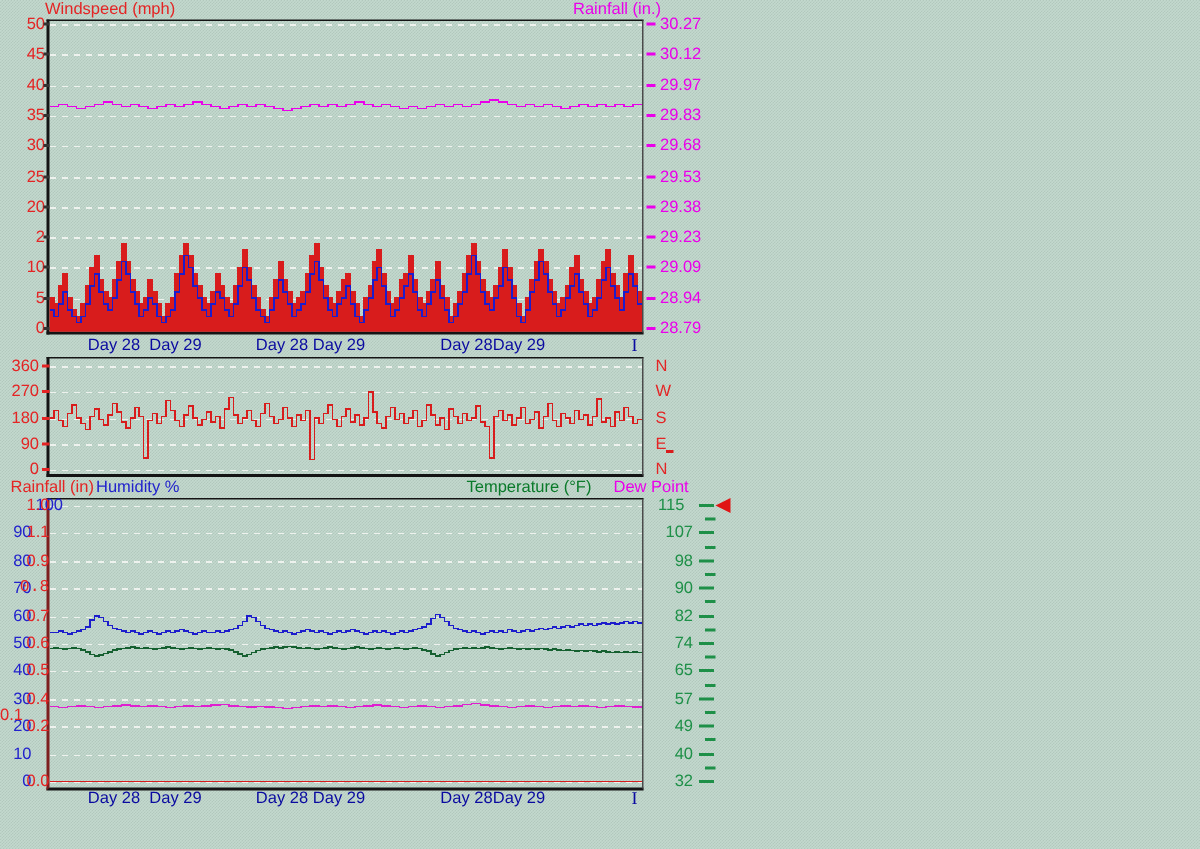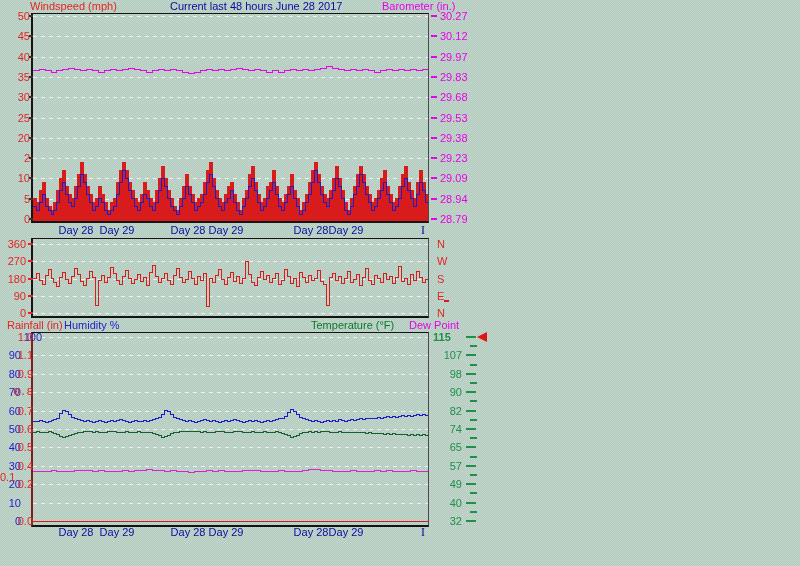--- a/index.html
+++ b/index.html
@@ -24,22 +24,21 @@
   .c-blue{color:#2222cc;}
   .c-dkgreen{color:#0a7a2a;}
   .serif{font-family:"Liberation Serif",serif;font-size:12px;}
   .arrow-left{position:absolute;width:0;height:0;border-top:5px solid transparent;border-bottom:5px solid transparent;border-right:10px solid #e01414;}
 </style>
 </head>
 <body>
 
 <div id="screen">
   <div class="lbl c-red" style="left:30px;top:0;">Windspeed (mph)</div>
-  <div class="lbl c-navy" style="left:170px;top:0;">Current last 48 hours June 28 2017</div>
-  <div class="lbl c-magenta" style="left:382px;top:0;">Barometer (in.)</div>
+  <div class="lbl c-magenta" style="left:382px;top:0;">Rainfall (in.)</div>
 
   <div class="lbl c-red" style="left:7px;top:319px;">Rainfall (in)</div>
   <div class="lbl c-blue" style="left:64px;top:319px;">Humidity %</div>
   <div class="lbl c-dkgreen" style="left:311px;top:319px;">Temperature (°F)</div>
   <div class="lbl c-magenta" style="left:409px;top:319px;">Dew Point</div>
 <div class="plot" style="left: 31px; top: 13px; width: 395px; height: 207px;"><svg width="395" height="207" viewBox="0 0 395 207">
         <line x1="0" y1="2.5" x2="395" y2="2.5" stroke="#eef2ee" stroke-width="1" stroke-dasharray="4 4" shape-rendering="crispEdges"></line>
         <line x1="0" y1="22.5" x2="395" y2="22.5" stroke="#eef2ee" stroke-width="1" stroke-dasharray="4 4" shape-rendering="crispEdges"></line>
         <line x1="0" y1="43.5" x2="395" y2="43.5" stroke="#eef2ee" stroke-width="1" stroke-dasharray="4 4" shape-rendering="crispEdges"></line>
         <line x1="0" y1="63.5" x2="395" y2="63.5" stroke="#eef2ee" stroke-width="1" stroke-dasharray="4 4" shape-rendering="crispEdges"></line>
@@ -141,21 +140,21 @@
         <line x1="0" y1="151.5" x2="395" y2="151.5" stroke="#eef2ee" stroke-width="1" stroke-dasharray="4 4" shape-rendering="crispEdges"></line>
         <line x1="0" y1="170.5" x2="395" y2="170.5" stroke="#eef2ee" stroke-width="1" stroke-dasharray="4 4" shape-rendering="crispEdges"></line>
         <line x1="0" y1="188.5" x2="395" y2="188.5" stroke="#eef2ee" stroke-width="1" stroke-dasharray="4 4" shape-rendering="crispEdges"></line>
         <path d="M0 88.6 H3.0 V88.6 H6.0 V87.7 H9.0 V88.6 H12.0 V89.6 H15.0 V88.6 H18.0 V87.7 H20.9 V86.8 H23.9 V85.0 H26.9 V80.4 H29.9 V77.6 H32.9 V78.5 H35.9 V81.3 H38.9 V84.0 H41.9 V85.9 H44.9 V86.8 H47.9 V87.7 H50.9 V88.6 H53.9 V87.7 H56.9 V88.6 H59.8 V89.6 H62.8 V88.6 H65.8 V87.7 H68.8 V88.6 H71.8 V89.6 H74.8 V88.6 H77.8 V87.7 H80.8 V88.6 H83.8 V87.7 H86.8 V86.8 H89.8 V87.7 H92.8 V88.6 H95.8 V89.6 H98.8 V88.6 H101.7 V87.7 H104.7 V88.6 H107.7 V88.6 H110.7 V87.7 H113.7 V88.6 H116.7 V87.7 H119.7 V86.8 H122.7 V85.9 H125.7 V84.0 H128.7 V81.3 H131.7 V77.6 H134.7 V78.5 H137.7 V81.3 H140.6 V84.0 H143.6 V85.9 H146.6 V86.8 H149.6 V87.7 H152.6 V88.6 H155.6 V87.7 H158.6 V88.6 H161.6 V89.6 H164.6 V88.6 H167.6 V87.7 H170.6 V86.8 H173.6 V87.7 H176.6 V88.6 H179.5 V87.7 H182.5 V88.6 H185.5 V89.6 H188.5 V88.6 H191.5 V87.7 H194.5 V88.6 H197.5 V87.7 H200.5 V86.8 H203.5 V87.7 H206.5 V88.6 H209.5 V89.6 H212.5 V88.6 H215.5 V87.7 H218.4 V88.6 H221.4 V87.7 H224.4 V88.6 H227.4 V89.6 H230.4 V88.6 H233.4 V87.7 H236.4 V88.6 H239.4 V87.7 H242.4 V86.8 H245.4 V85.9 H248.4 V85.0 H251.4 V83.1 H254.4 V79.4 H257.3 V76.7 H260.3 V78.5 H263.3 V81.3 H266.3 V84.0 H269.3 V85.9 H272.3 V86.8 H275.3 V87.7 H278.3 V88.6 H281.3 V87.7 H284.3 V88.6 H287.3 V89.6 H290.3 V88.6 H293.3 V87.7 H296.3 V88.6 H299.2 V87.7 H302.2 V88.6 H305.2 V86.8 H308.2 V87.7 H311.2 V88.6 H314.2 V87.7 H317.2 V86.8 H320.2 V87.7 H323.2 V86.8 H326.2 V85.9 H329.2 V86.8 H332.2 V85.9 H335.2 V85.0 H338.1 V85.9 H341.1 V85.0 H344.1 V84.0 H347.1 V85.0 H350.1 V84.0 H353.1 V83.1 H356.1 V84.0 H359.1 V83.1 H362.1 V84.0 H365.1 V83.1 H368.1 V82.2 H371.1 V83.1 H374.1 V82.2 H377.0 V83.1 H380.0 V82.2 H383.0 V81.3 H386.0 V82.2 H389.0 V81.3 H392.0 V82.2 H395.0" fill="none" stroke="#1c1ccc" stroke-width="1" shape-rendering="crispEdges"></path>
         <path d="M0 99.3 H3.0 V98.9 H6.0 V99.3 H9.0 V99.8 H12.0 V99.3 H15.0 V98.9 H18.0 V99.3 H20.9 V100.4 H23.9 V101.5 H26.9 V103.3 H29.9 V104.2 H32.9 V103.8 H35.9 V102.7 H38.9 V101.5 H41.9 V100.4 H44.9 V99.8 H47.9 V99.3 H50.9 V98.9 H53.9 V98.4 H56.9 V98.9 H59.8 V99.3 H62.8 V98.9 H65.8 V99.3 H68.8 V99.8 H71.8 V99.3 H74.8 V98.9 H77.8 V98.4 H80.8 V98.9 H83.8 V99.3 H86.8 V99.8 H89.8 V99.3 H92.8 V98.9 H95.8 V99.3 H98.8 V99.8 H101.7 V99.3 H104.7 V98.9 H107.7 V99.3 H110.7 V99.8 H113.7 V99.3 H116.7 V99.8 H119.7 V100.4 H122.7 V101.5 H125.7 V102.9 H128.7 V104.2 H131.7 V103.3 H134.7 V102.0 H137.7 V100.7 H140.6 V99.8 H143.6 V99.3 H146.6 V98.9 H149.6 V98.4 H152.6 V98.9 H155.6 V98.4 H158.6 V98.0 H161.6 V98.4 H164.6 V98.9 H167.6 V99.3 H170.6 V98.9 H173.6 V99.3 H176.6 V99.8 H179.5 V99.3 H182.5 V98.9 H185.5 V98.4 H188.5 V98.9 H191.5 V99.3 H194.5 V99.8 H197.5 V99.3 H200.5 V98.9 H203.5 V98.4 H206.5 V98.9 H209.5 V99.3 H212.5 V99.8 H215.5 V99.3 H218.4 V98.9 H221.4 V99.3 H224.4 V99.8 H227.4 V99.3 H230.4 V98.9 H233.4 V99.3 H236.4 V99.8 H239.4 V99.3 H242.4 V98.9 H245.4 V99.3 H248.4 V100.2 H251.4 V101.1 H254.4 V102.9 H257.3 V104.2 H260.3 V103.3 H263.3 V102.0 H266.3 V100.7 H269.3 V99.8 H272.3 V99.3 H275.3 V98.9 H278.3 V99.3 H281.3 V98.9 H284.3 V99.3 H287.3 V98.9 H290.3 V98.4 H293.3 V98.9 H296.3 V99.3 H299.2 V99.8 H302.2 V99.3 H305.2 V98.9 H308.2 V99.3 H311.2 V99.8 H314.2 V99.3 H317.2 V99.8 H320.2 V99.3 H323.2 V99.8 H326.2 V99.3 H329.2 V99.8 H332.2 V100.2 H335.2 V99.8 H338.1 V100.2 H341.1 V100.7 H344.1 V100.2 H347.1 V100.7 H350.1 V101.1 H353.1 V100.7 H356.1 V101.1 H359.1 V100.7 H362.1 V101.1 H365.1 V101.5 H368.1 V101.1 H371.1 V101.5 H374.1 V102.0 H377.0 V101.5 H380.0 V102.0 H383.0 V101.5 H386.0 V102.0 H389.0 V101.5 H392.0 V102.0 H395.0" fill="none" stroke="#156030" stroke-width="1" shape-rendering="crispEdges"></path>
         <path d="M0 138.1 H6.0 V138.6 H12.0 V138.1 H18.0 V137.7 H23.9 V138.1 H29.9 V138.6 H35.9 V138.1 H41.9 V137.5 H47.9 V137.0 H53.9 V137.7 H59.8 V138.1 H65.8 V137.7 H71.8 V138.1 H77.8 V138.8 H83.8 V138.1 H89.8 V137.7 H95.8 V138.1 H101.7 V137.7 H107.7 V137.0 H113.7 V136.6 H119.7 V137.5 H125.7 V137.9 H131.7 V138.3 H137.7 V137.9 H143.6 V138.3 H149.6 V138.8 H155.6 V139.2 H161.6 V138.6 H167.6 V138.1 H173.6 V137.7 H179.5 V138.1 H185.5 V137.7 H191.5 V138.1 H197.5 V138.6 H203.5 V138.1 H209.5 V137.7 H215.5 V137.0 H221.4 V137.7 H227.4 V138.1 H233.4 V138.6 H239.4 V138.1 H245.4 V137.7 H251.4 V138.1 H257.3 V138.6 H263.3 V138.1 H269.3 V137.5 H275.3 V136.8 H281.3 V136.1 H287.3 V137.0 H293.3 V137.7 H299.2 V138.1 H305.2 V138.6 H311.2 V138.1 H317.2 V137.7 H323.2 V138.1 H329.2 V138.6 H335.2 V138.1 H341.1 V137.7 H347.1 V138.1 H353.1 V137.7 H359.1 V138.1 H365.1 V138.6 H371.1 V138.1 H377.0 V137.7 H383.0 V138.1 H389.0 V138.3 H395.0" fill="none" stroke="#e020d0" stroke-width="1" shape-rendering="crispEdges"></path>
         <path d="M0 188.0 H197.5 V188.0 H395.0" fill="none" stroke="#d81c1c" stroke-width="1" shape-rendering="crispEdges"></path>
       </svg></div>
     <div class="tick" style="left: 0px; top: 331px; width: 21px; text-align: right; color: rgb(34, 34, 204); padding-left: 21px;">100</div>
     <div class="tick" style="left: 0px; top: 331px; width: 33px; text-align: right; color: rgb(228, 36, 36);">1.0</div>
-    <div class="tick" style="left: 433px; top: 331px; width: 29px; text-align: left; color: rgb(30, 144, 72); font-weight: bold;">115</div>
+    <div class="tick" style="left: 433px; top: 331px; width: 29px; text-align: center; color: rgb(30, 144, 72);">115</div>
     <div class="dash" style="left: 466px; top: 336px; width: 10px; background: rgb(30, 144, 72);"></div>
     <div class="dash" style="left: 470px; top: 345.2px; width: 7px; background: rgb(30, 144, 72);"></div>
     <div class="tick" style="left: 0px; top: 349.4px; width: 21px; text-align: right; color: rgb(34, 34, 204);">90</div>
     <div class="tick" style="left: 0px; top: 349.4px; width: 33px; text-align: right; color: rgb(228, 36, 36);">1.1</div>
     <div class="tick" style="left: 433px; top: 349.4px; width: 29px; text-align: right; color: rgb(30, 144, 72);">107</div>
     <div class="dash" style="left: 466px; top: 354.4px; width: 10px; background: rgb(30, 144, 72);"></div>
     <div class="dash" style="left: 470px; top: 363.6px; width: 7px; background: rgb(30, 144, 72);"></div>
     <div class="tick" style="left: 0px; top: 367.8px; width: 21px; text-align: right; color: rgb(34, 34, 204);">80</div>
     <div class="tick" style="left: 0px; top: 367.8px; width: 33px; text-align: right; color: rgb(228, 36, 36);">0.9</div>
     <div class="tick" style="left: 433px; top: 367.8px; width: 29px; text-align: right; color: rgb(30, 144, 72);">98</div>

